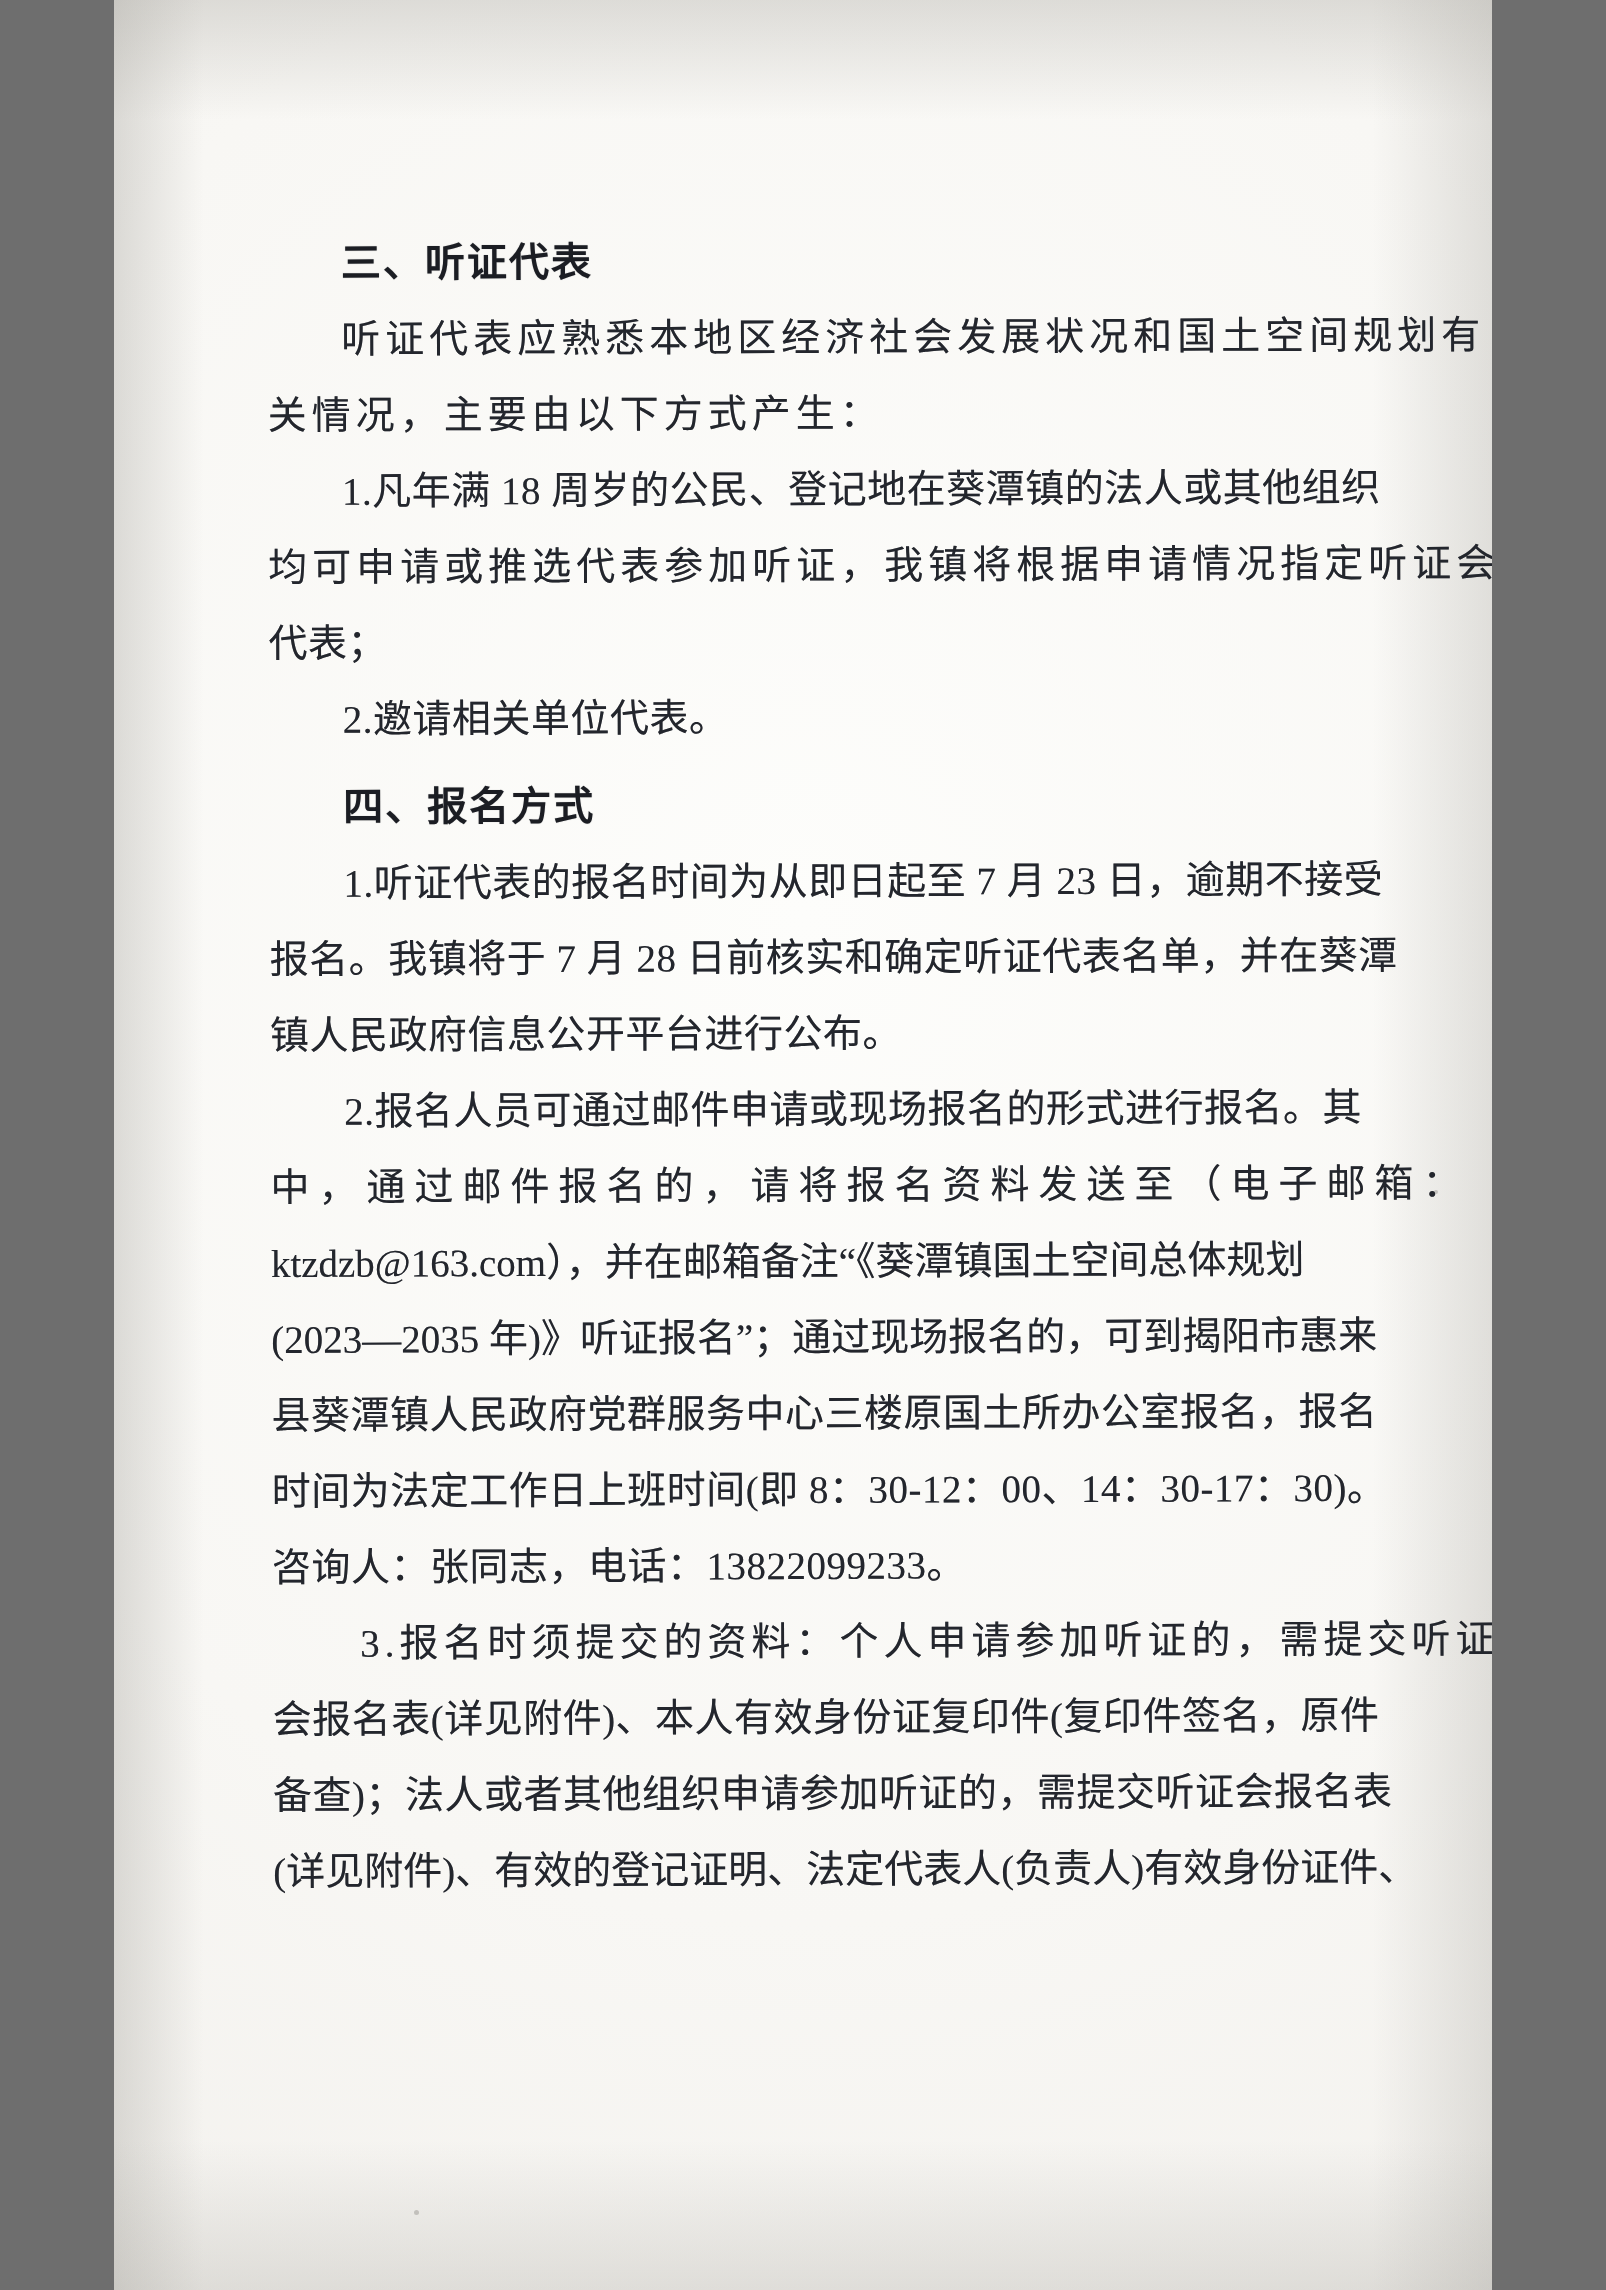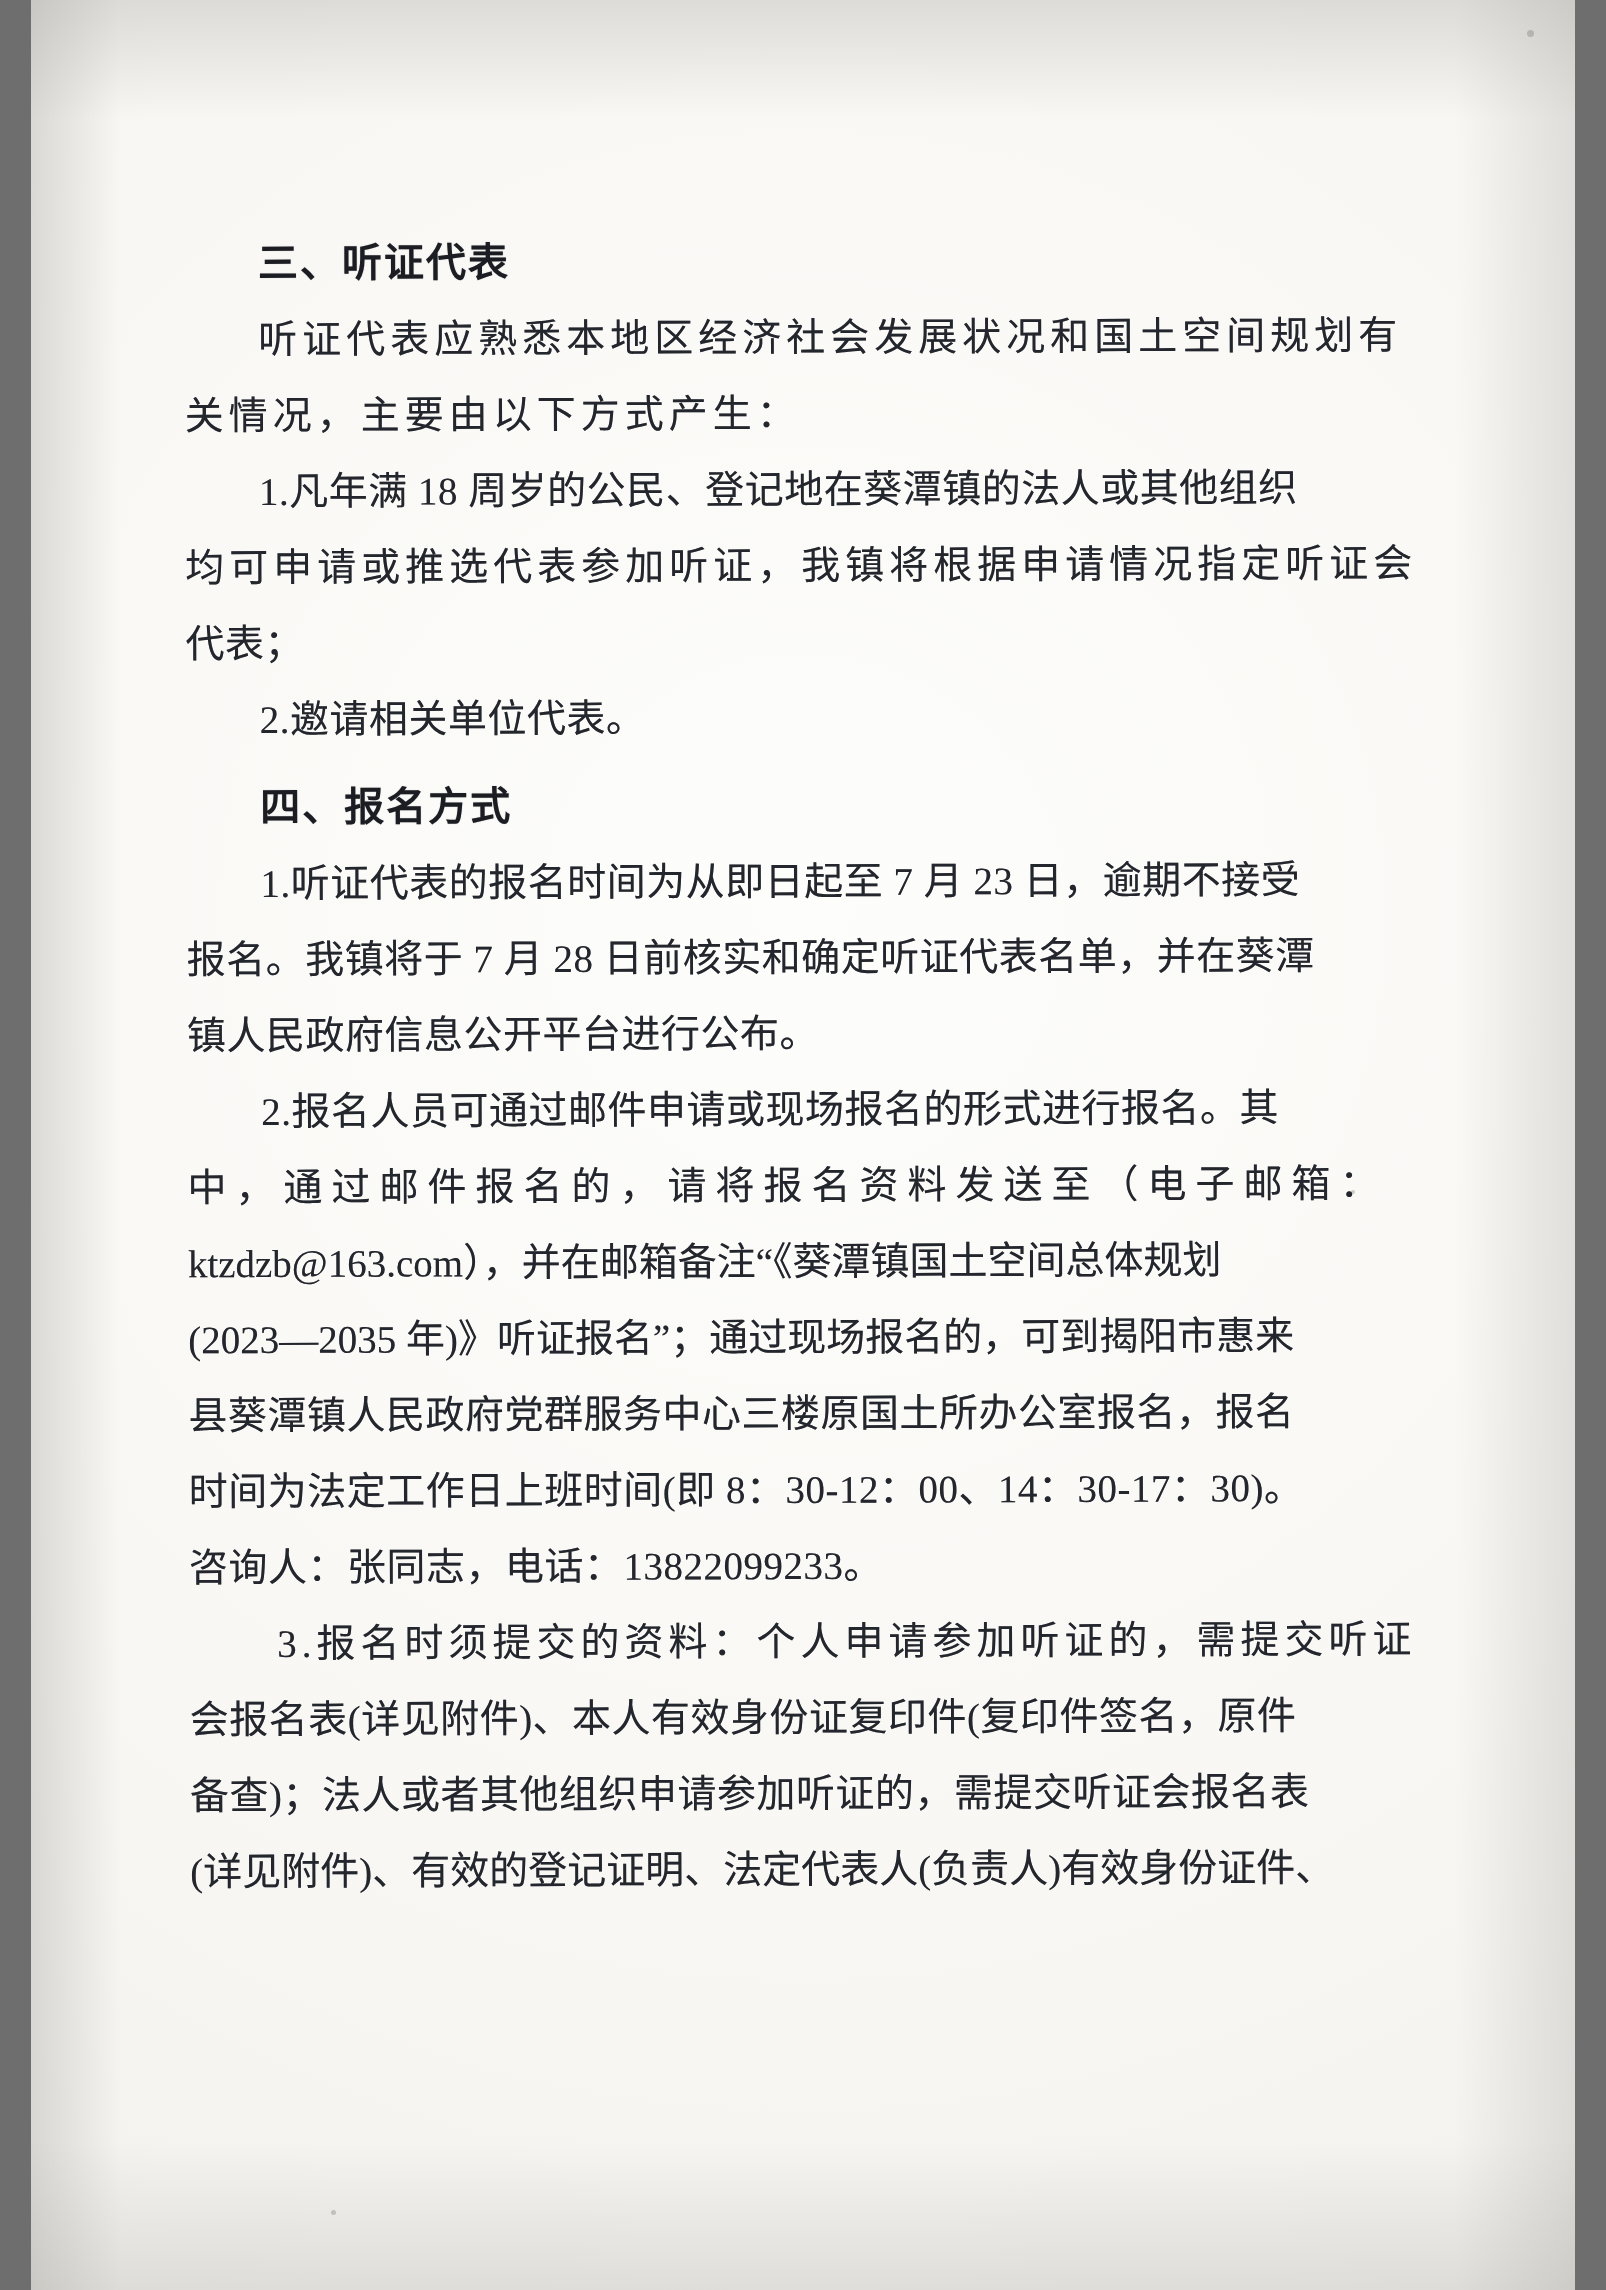--- a/index.html
+++ b/index.html
@@ -5,21 +5,21 @@
 <style>
   html, body {
     margin: 0;
     padding: 0;
     background: #6e6e6e;
   }
 
   
   .page {
     position: relative;
-    width: 1544px;
+    width: 1378px;
     height: 2290px;
     margin: 0 auto;
     background:
       radial-gradient(ellipse 120% 80% at 50% 40%, #fdfdfb 0%, #f8f7f4 55%, #f1efeb 100%);
     overflow: hidden;
     font-family: "Liberation Serif", "DejaVu Serif", serif;
     color: #20232a;
     box-sizing: border-box;
   }
 

